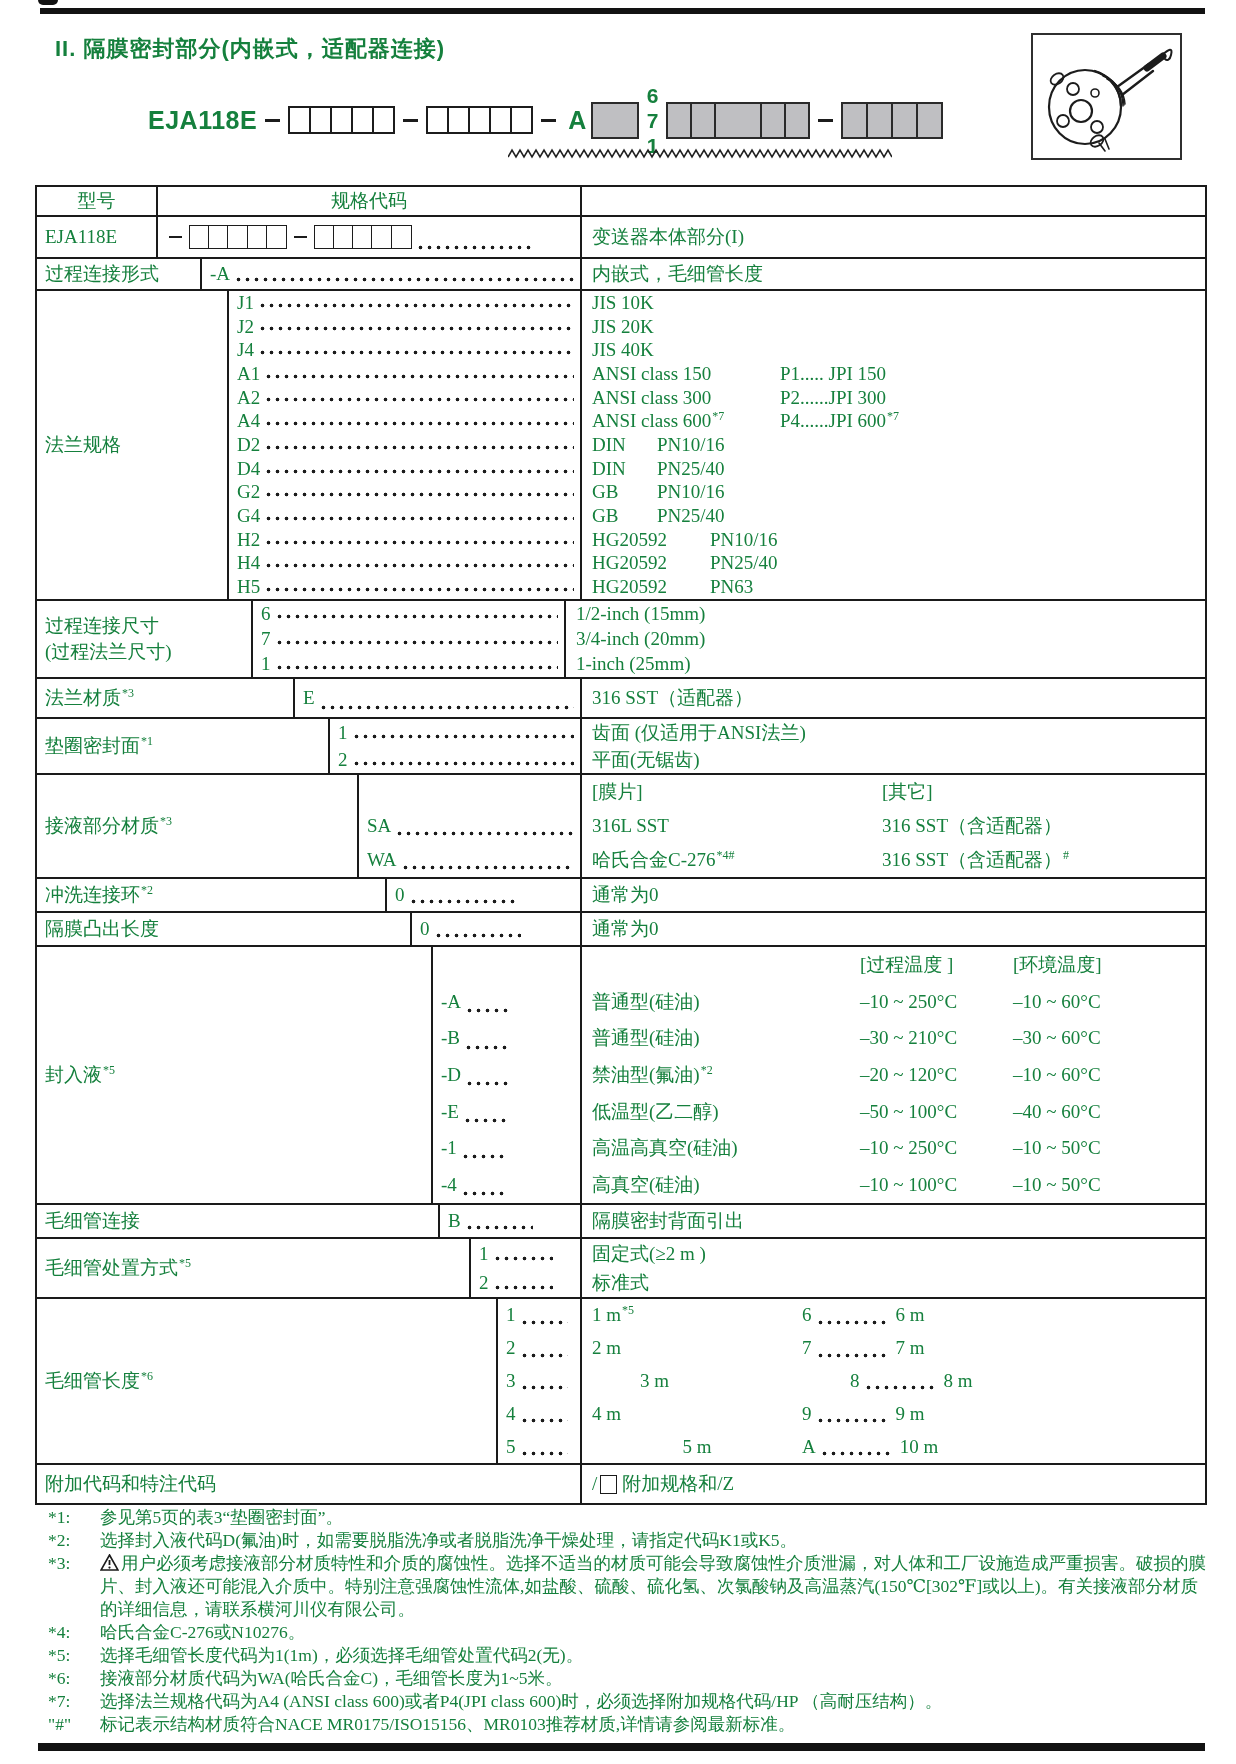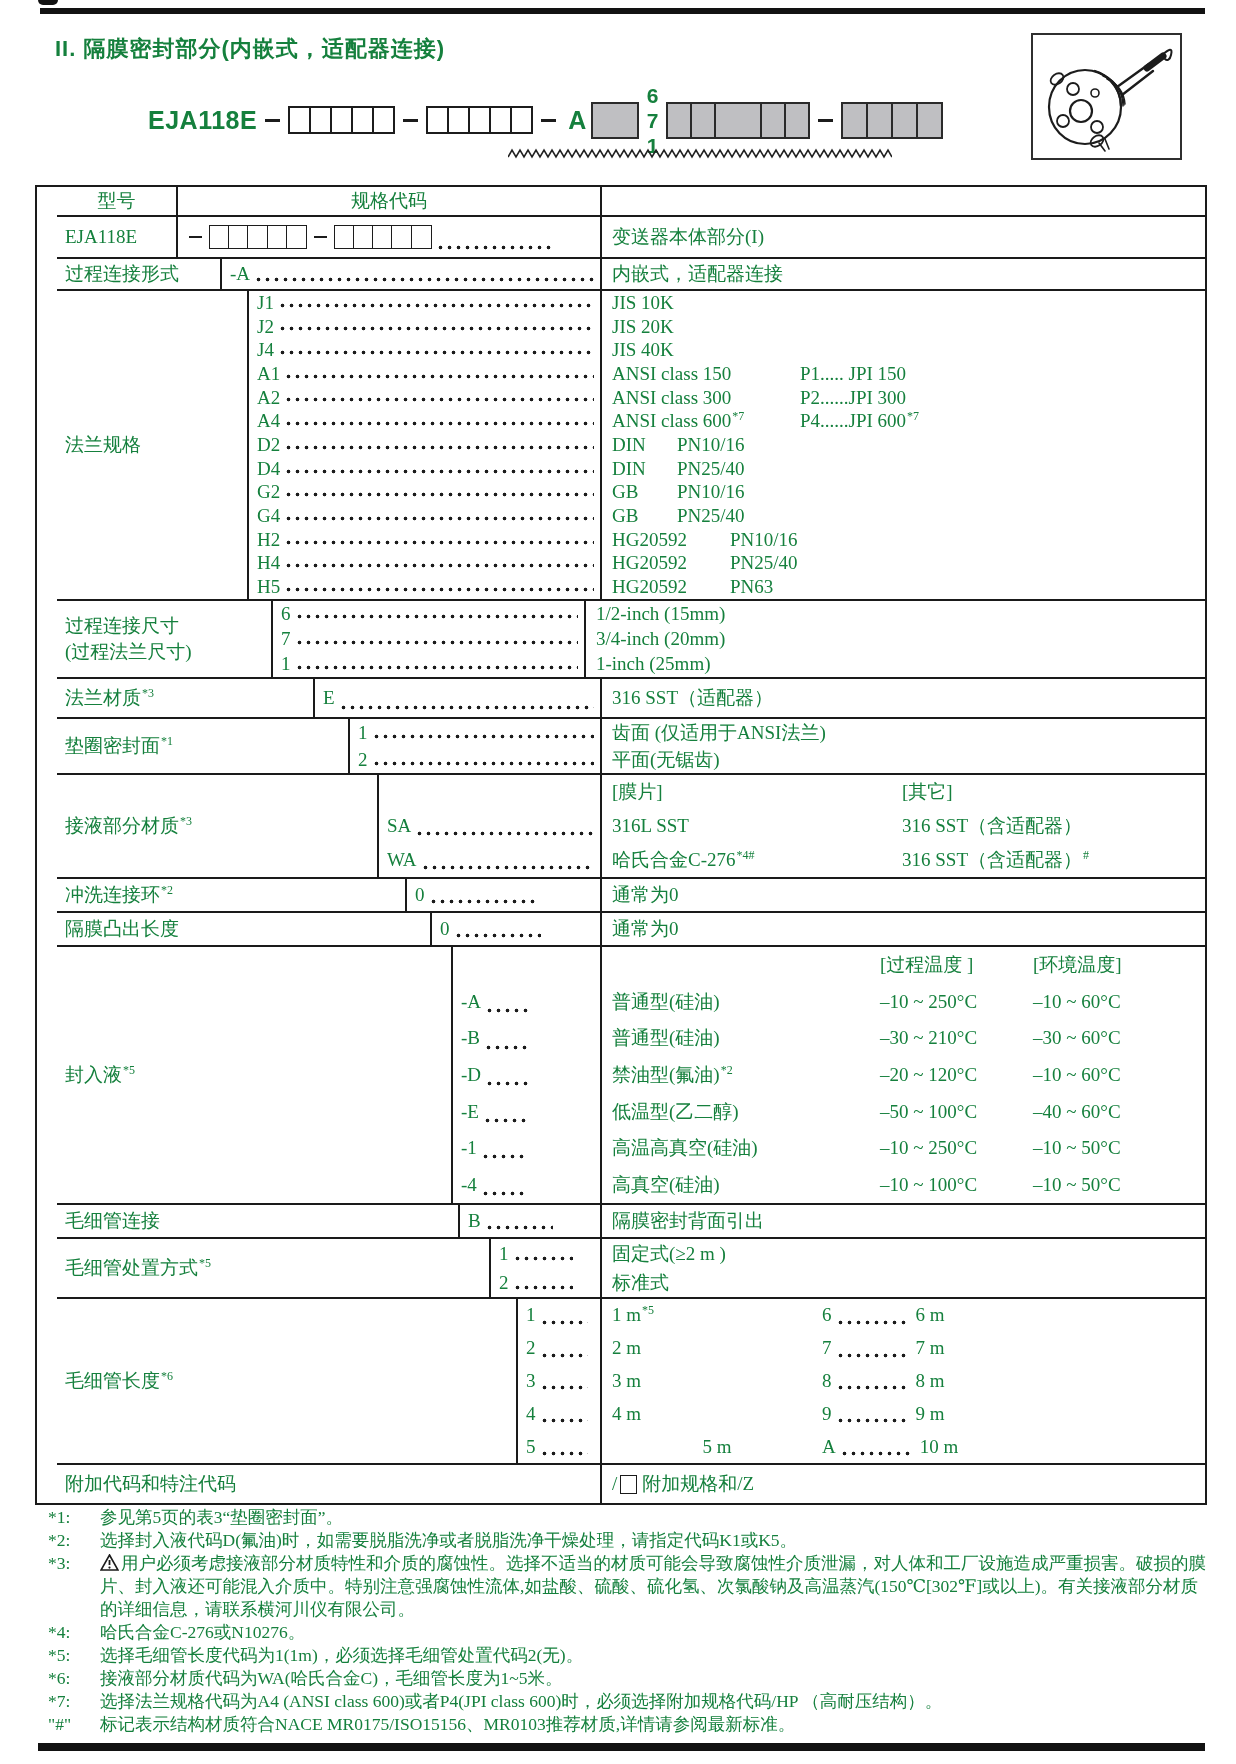--- a/index.html
+++ b/index.html
@@ -18,21 +18,21 @@
   .dash{width:15px;height:3px;background:#1c1c1c;margin:0 8px;flex:none;}
   .boxgroup{display:flex;flex:none;}
   .wcell{width:19px;height:24px;background:#fff;border:2px solid #1c1c1c;margin-left:-2px;flex:none;}
   .gcell{height:33px;border:2px solid #2a2a2a;margin-left:-2px;flex:none;}
   .wcell:first-child,.gcell:first-child{margin-left:0;}
   #stack671{display:flex;flex-direction:column;align-items:center;margin:0 8px;font-weight:bold;font-size:21px;line-height:25px;height:75px;justify-content:center;}
   #wavy{position:absolute;left:508px;top:148px;}
   
   #illus{position:absolute;left:1031px;top:33px;width:147px;height:123px;border:2px solid #2f2f2f;background:#fff;}
   
-  #spec-table{position:absolute;left:35px;top:185px;width:1172px;border:2px solid #1a1a1a;box-sizing:border-box;background:#fff;padding-left:20px;}
+  #spec-table{position:absolute;left:35px;top:185px;width:1172px;border:2px solid #1a1a1a;box-sizing:border-box;background:#fff;}
   .trow{display:flex;border-top:2px solid #1a1a1a;box-sizing:border-box;align-items:stretch;}
   .trow:first-child{border-top:none;}
   .lcell{flex:none;border-right:2px solid #1a1a1a;box-sizing:border-box;display:flex;flex-direction:column;justify-content:center;padding-left:8px;font-size:19px;}
   .ccell{flex:none;border-right:2px solid #1a1a1a;box-sizing:border-box;display:flex;flex-direction:column;}
   .dcell{flex:1;display:flex;flex-direction:column;min-width:0;}
   .hcell{display:flex;align-items:center;justify-content:center;font-size:19px;}
   .cline{flex:1;display:flex;align-items:center;padding-left:8px;font-size:19px;min-height:0;}
   .dline{flex:1;position:relative;display:flex;align-items:center;padding-left:10px;font-size:19px;white-space:nowrap;min-height:0;}
   .seg-abs{position:absolute;top:50%;transform:translateY(-50%);white-space:nowrap;}
   .leader{height:5px;background-image:radial-gradient(circle at 2.5px 2.5px,#1c1c1c 1.7px,transparent 2.1px);
@@ -171,21 +171,21 @@
           <span>过程连接形式</span>
         </div>
         <div class="ccell" style="width: 380px;">
           <div class="cline">
             <span>-A</span>
             <span class="leader fill"></span>
           </div>
         </div>
         <div class="dcell">
           <div class="dline">
-            <span>内嵌式，适配器连接</span>
+            <span>内嵌式，毛细管长度</span>
           </div>
         </div>
       </div>
       <div class="trow" style="height: 310px;">
         <div class="lcell" style="width: 192px;">
           <span>法兰规格</span>
         </div>
         <div class="ccell" style="width: 353px;">
           <div class="cline">
             <span>J1</span>
@@ -564,21 +564,21 @@
             <span class="leader" style="width: 72px;"></span>
             <span>6 m</span>
           </div>
           <div class="dline">
             <span style="display: inline-block; width: 210px; flex: 0 0 auto;">2 m</span>
             <span>7</span>
             <span class="leader" style="width: 72px;"></span>
             <span>7 m</span>
           </div>
           <div class="dline">
-            <span style="display: inline-block; width: 210px; flex: 0 0 auto;">3 m</span>
+            <span style="display: inline-block; width: 210px; flex: 0 0 auto; margin-left: 48px;">3 m</span>
             <span>8</span>
             <span class="leader" style="width: 72px;"></span>
             <span>8 m</span>
           </div>
           <div class="dline">
             <span style="display: inline-block; width: 210px; flex: 0 0 auto;">4 m</span>
             <span>9</span>
             <span class="leader" style="width: 72px;"></span>
             <span>9 m</span>
           </div>

